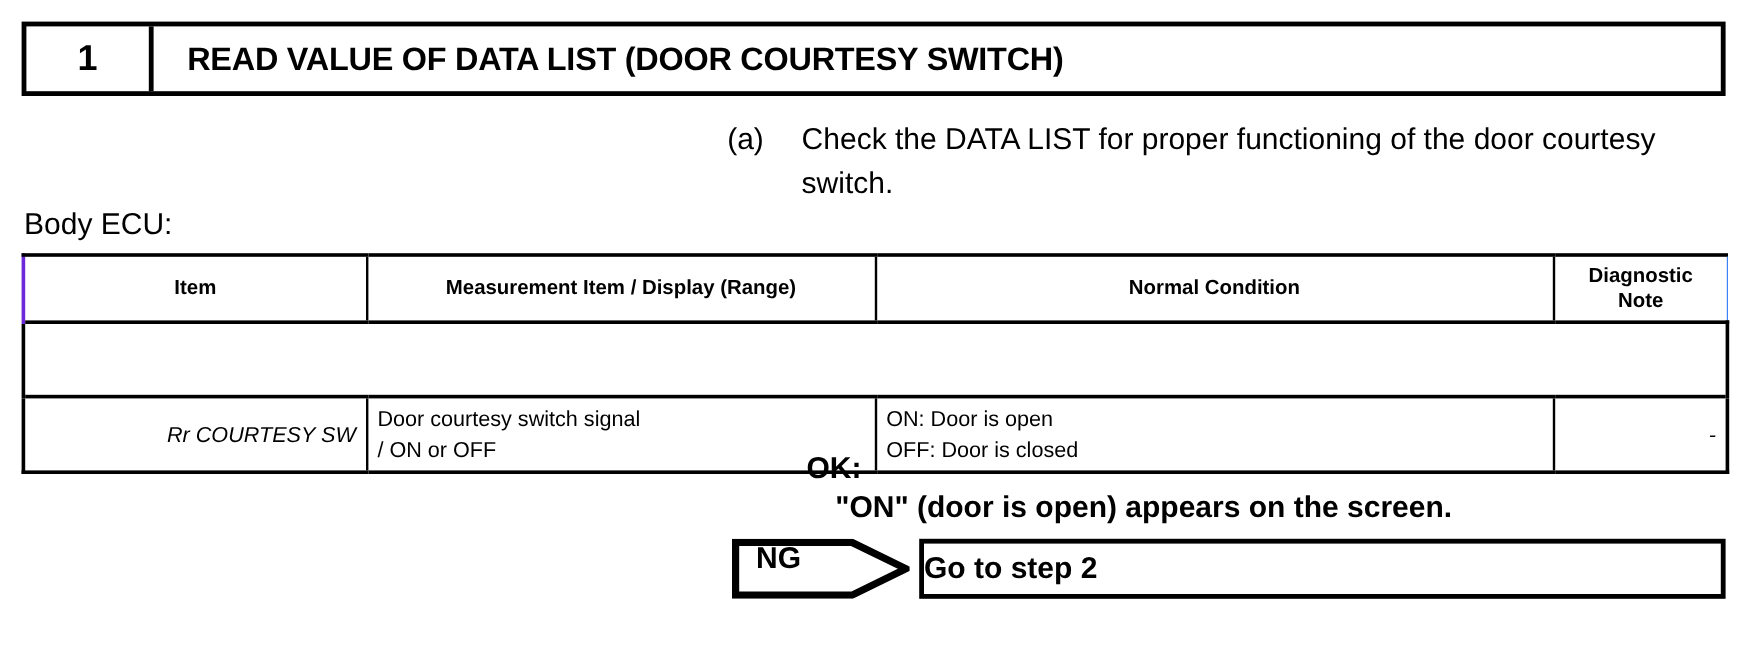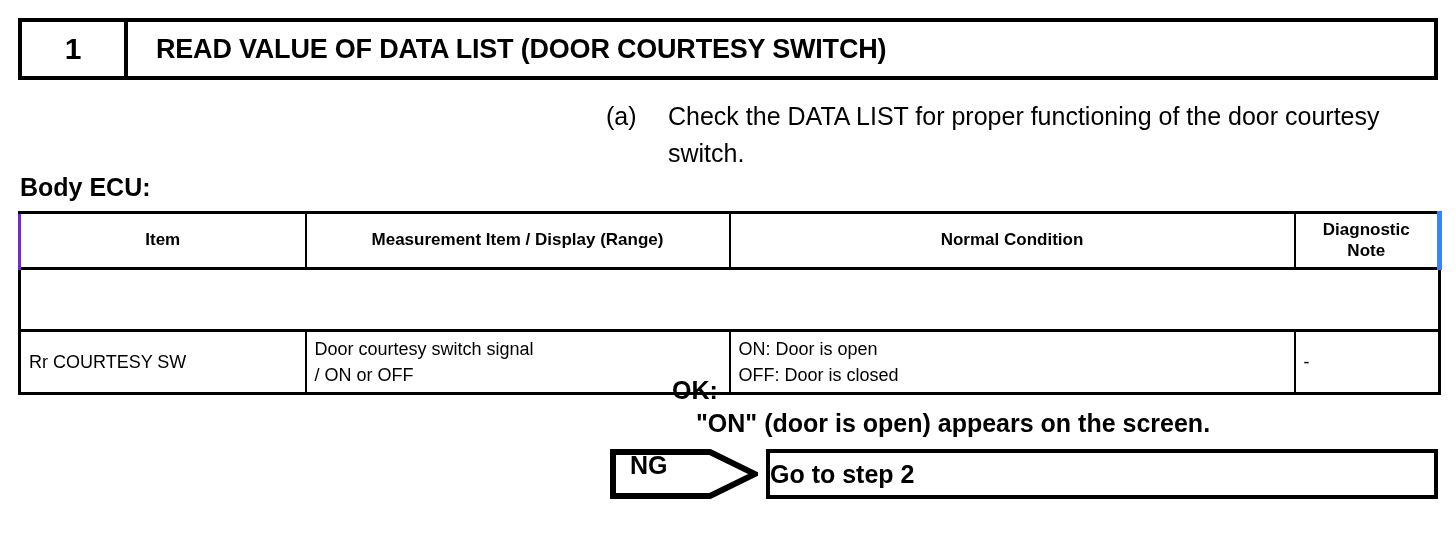--- a/index.html
+++ b/index.html
@@ -76,21 +76,21 @@
     font-size: 25px;
     line-height: 37px;
   }
 
   
   .ecu-label {
     position: absolute;
     left: 20px;
     top: 174px;
     font-size: 25px;
-    font-weight: bold;
+    font-weight: normal;
     line-height: 1.1;
   }
 
   
   .data-table {
     position: absolute;
     left: 18px;
     top: 211px;
     width: 1420px;
     border-collapse: collapse;
@@ -107,21 +107,21 @@
     border-bottom: 2px solid #000;
     height: 56px;
     vertical-align: middle;
     text-align: center;
     font-size: 17px;
     font-weight: bold;
     line-height: 1.22;
     padding: 2px 4px;
   }
   .data-table thead th:first-child { border-left: 3px solid #6d28d9; }
-  .data-table thead th:last-child  { border-right: 5px solid #3b82f6; margin-top: 32px; }
+  .data-table thead th:last-child  { border-right: 1px solid #3b82f6; margin-top: 32px; }
 
   .sep-row td {
     height: 6px;
     border: none;
     border-top: 2px solid #000;
     padding: 0;
     background: #fff;
   }
 
   .data-table tbody td {
@@ -129,21 +129,21 @@
     height: 62px;
     vertical-align: middle;
     font-size: 18px;
     line-height: 1.45;
     padding: 4px 8px;
   }
   .data-table tbody td:first-child { border-left: 3px solid #000; }
   .data-table tbody td:last-child  { border-right: 3px solid #000; }
   .data-table tbody tr:last-child td { border-bottom: 3px solid #000; }
 
-  .cell-center { text-align: left; }
+  .cell-center { text-align: right; font-style: italic; }
   .cell-left   { text-align: left; }
   .cell-line   { display: block; white-space: nowrap; }
 
   .col-item  { width: 286px; }
   .col-meas  { width: 424px; }
   .col-norm  { width: 565px; }
   .col-note  { width: 145px; }
 
   
   .ok-block {

